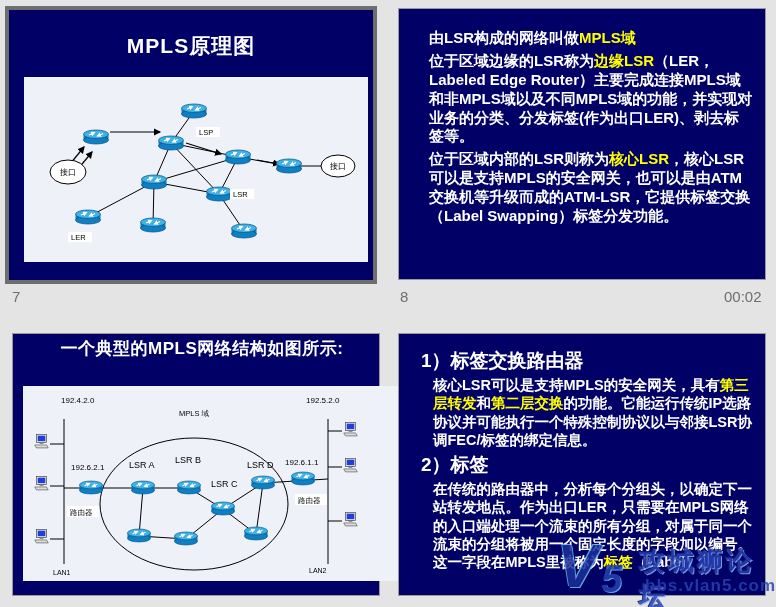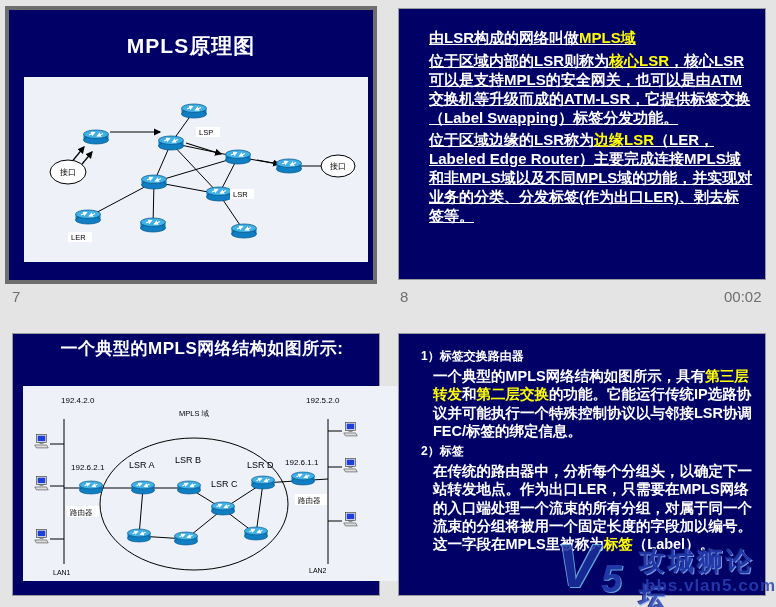--- a/index.html
+++ b/index.html
@@ -13,36 +13,36 @@
   .slide-num{position:absolute;font-size:15px;color:#6f6f6f;}
   .timer{position:absolute;font-size:15px;color:#6f6f6f;}
 
   
   #slide7{left:5px;top:6px;width:372px;height:278px;}
   #slide7 .title{color:#ffffff;font-weight:bold;font-size:21px;text-align:center;margin-top:22px;letter-spacing:1px;}
   #slide7 .panel{position:absolute;left:15px;top:67px;width:344px;height:185px;background:#eef2f8;}
 
   
   #slide8{left:398px;top:8px;width:368px;height:272px;}
-  .s8body{padding:20px 12px 0 30px;color:#ffffff;font-weight:bold;font-size:15px;line-height:1.26;text-decoration:underline;}
+  .s8body{padding:20px 12px 0 30px;color:#ffffff;font-weight:bold;font-size:15px;line-height:1.26;}
   .s8body p{margin:0 0 4px 0;}
   .hl{color:#ffff00;}
 
   
   #slide9{left:12px;top:333px;width:368px;height:263px;}
   .s9head{color:#e00000;font-weight:bold;font-size:10px;text-align:center;line-height:1.2;margin-top:5px;}
   .s9head a{color:#e00000;text-decoration:underline;}
   #slide9 .title{color:#ffffff;font-weight:bold;font-size:17px;text-align:center;margin-top:3px;letter-spacing:0.5px;padding-left:12px;}
   #slide9 .panel{position:absolute;left:10px;top:52px;width:404px;height:195px;background:#eef2f8;}
 
   
   #slide10{left:398px;top:333px;width:368px;height:263px;}
   .s10body{padding:12px 10px 0 22px;color:#ffffff;font-weight:bold;}
   .s10body .t{font-size:19px;margin:0 0 4px 0;}
-  .s10body .item{font-size:12px;margin:2px 0 2px 0;}
+  .s10body .item{font-size:19px;margin:2px 0 2px 0;}
   .s10body p.para{font-size:14.5px;line-height:1.26;margin:0 0 3px 12px;}
 
   
   #watermark{position:absolute;left:553px;top:536px;width:223px;height:68px;opacity:0.85;pointer-events:none;}
   #wm-v{position:absolute;left:4px;top:-6px;font-size:62px;font-weight:bold;font-style:italic;
         color:#1d2f9b;text-shadow:1px 1px 0 #6fc6ee,-1px -1px 0 #6fc6ee;}
   #wm-5{position:absolute;left:48px;top:22px;font-size:38px;font-weight:bold;font-style:italic;
         color:#2741b4;text-shadow:1px 1px 0 #6fc6ee;}
   #wm-name{position:absolute;left:86px;top:8px;font-size:26px;font-weight:bold;letter-spacing:3px;
         color:#2741b4;text-shadow:1px 1px 0 #8fb4f4,-1px -1px 0 #14206e;}
@@ -133,24 +133,24 @@
     </div>
   </div>
   <div class="slide-num" style="left:12px;top:288px;">7</div>
 
   <div id="slide8" class="slide slide-thin">
     <div class="s8body">
       <p>
         <span>由LSR构成的网络叫做</span><span class="hl">MPLS域</span>
       </p>
       <p>
+        <span>位于区域边缘的LSR称为</span><span class="hl">边缘LSR</span><span>（LER，Labeled Edge Router）主要完成连接MPLS域和非MPLS域以及不同MPLS域的功能，并实现对业务的分类、分发标签(作为出口LER)、剥去标签等。</span>
+      </p>
+      <p>
         <span>位于区域内部的LSR则称为</span><span class="hl">核心LSR</span><span>，核心LSR可以是支持MPLS的安全网关，也可以是由ATM交换机等升级而成的ATM-LSR，它提供标签交换（Label Swapping）标签分发功能。</span>
-      </p>
-      <p>
-        <span>位于区域边缘的LSR称为</span><span class="hl">边缘LSR</span><span>（LER，Labeled Edge Router）主要完成连接MPLS域和非MPLS域以及不同MPLS域的功能，并实现对业务的分类、分发标签(作为出口LER)、剥去标签等。</span>
       </p>
     </div>
   </div>
   <div class="slide-num" style="left:400px;top:288px;">8</div>
   <div class="timer" style="left:724px;top:288px;">00:02</div>
 
   <div id="slide9" class="slide slide-thin">
     <div class="title">一个典型的MPLS网络结构如图所示:</div>
     <div class="panel">
       <svg width="348" height="195" viewBox="0 0 348 195">
@@ -220,21 +220,21 @@
         <rect x="272" y="108" width="32" height="11" fill="#ffffff"></rect>
         <text x="275" y="117" font-size="7.5">路由器</text>
       </svg>
     </div>
   </div>
 
   <div id="slide10" class="slide slide-thin">
     <div class="s10body">
       <div class="item">1）标签交换路由器</div>
       <p class="para">
-        <span>一个典型的MPLS网络结构如图所示，具有</span><span class="hl">第三层转发</span><span>和</span><span class="hl">第二层交换</span><span>的功能。它能运行传统IP选路协议并可能执行一个特殊控制协议以与邻接LSR协调FEC/标签的绑定信息。</span>
+        <span>核心LSR可以是支持MPLS的安全网关，具有</span><span class="hl">第三层转发</span><span>和</span><span class="hl">第二层交换</span><span>的功能。它能运行传统IP选路协议并可能执行一个特殊控制协议以与邻接LSR协调FEC/标签的绑定信息。</span>
       </p>
       <div class="item">2）标签</div>
       <p class="para">
         <span>在传统的路由器中，分析每个分组头，以确定下一站转发地点。作为出口LER，只需要在MPLS网络的入口端处理一个流束的所有分组，对属于同一个流束的分组将被用一个固定长度的字段加以编号。这一字段在MPLS里被称为</span><span class="hl">标签</span><span>（Label）。</span>
       </p>
     </div>
   </div>
 
   <div id="watermark">
     <span id="wm-v">V</span>

